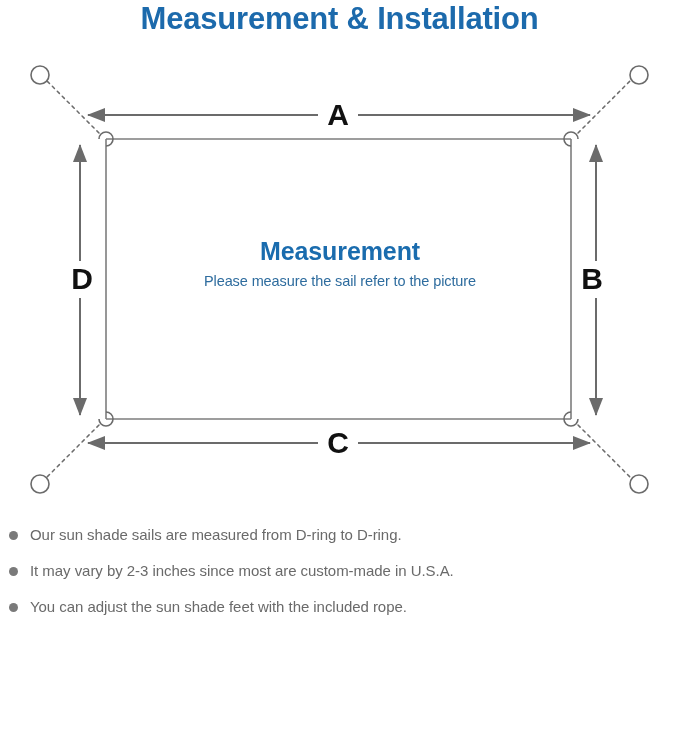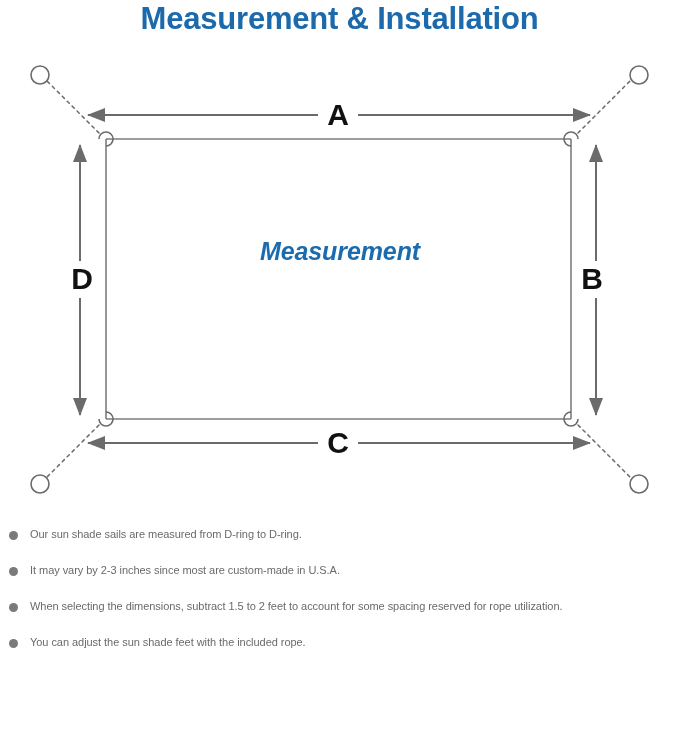--- a/index.html
+++ b/index.html
@@ -71,21 +71,20 @@
     top: 190px;
     width: 440px;
     text-align: center;
   }
   #center-caption-title {
     font-size: 25px;
     font-weight: bold;
     color: #1a6cae;
     line-height: 30px;
     letter-spacing: -0.1px;
-    font-style: italic;
   }
   #center-caption-sub {
     font-size: 14.5px;
     color: #2e6c9e;
     line-height: 22px;
     margin-top: 4px;
     letter-spacing: -0.1px;
   }
 
   
@@ -93,21 +92,21 @@
     position: absolute;
     left: 0px;
     top: 524px;
     width: 679px;
   }
   .note-item {
     position: relative;
     padding-left: 30px;
     padding-right: 4px;
     margin-bottom: 15px;
-    font-size: 11px;
+    font-size: 15px;
     line-height: 21px;
     color: #6a6a6a;
     letter-spacing: -0.05px;
   }
   .note-bullet {
     position: absolute;
     left: 9px;
     top: 7px;
     width: 9px;
     height: 9px;
@@ -185,39 +184,36 @@
     </g>
   </svg>
 
   <div class="dim-label" id="dim-label-a">A</div>
   <div class="dim-label" id="dim-label-b">B</div>
   <div class="dim-label" id="dim-label-c">C</div>
   <div class="dim-label" id="dim-label-d">D</div>
 
   <div id="center-caption">
     <div id="center-caption-title">Measurement</div>
+    <div id="center-caption-sub">Please measure the sail refer to the picture</div>
   </div>
 </div>
 
 <div id="notes-list">
 
   <div class="note-item">
     <span class="note-bullet"></span>
     <span>Our sun shade sails are measured from D-ring to D-ring.</span>
   </div>
 
   <div class="note-item">
     <span class="note-bullet"></span>
     <span>It may vary by 2-3 inches since most are custom-made in U.S.A.</span>
   </div>
 
-  <div class="note-item">
-    <span class="note-bullet"></span>
-    <span>When selecting the dimensions, subtract 1.5 to 2 feet to account for some spacing reserved for rope utilization.</span>
-  </div>
 
   <div class="note-item">
     <span class="note-bullet"></span>
     <span>You can adjust the sun shade feet with the included rope.</span>
   </div>
 
 
 </div>
 
 </body></html>

